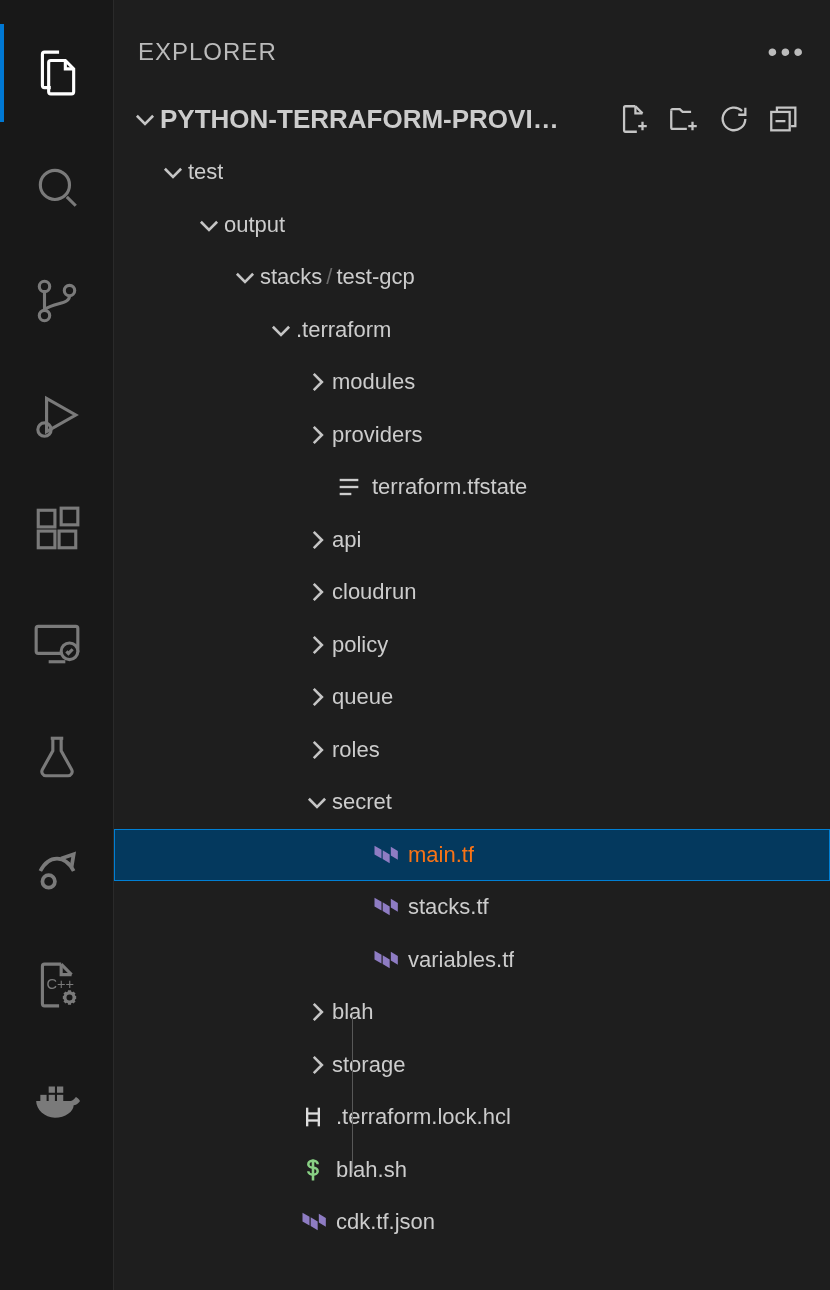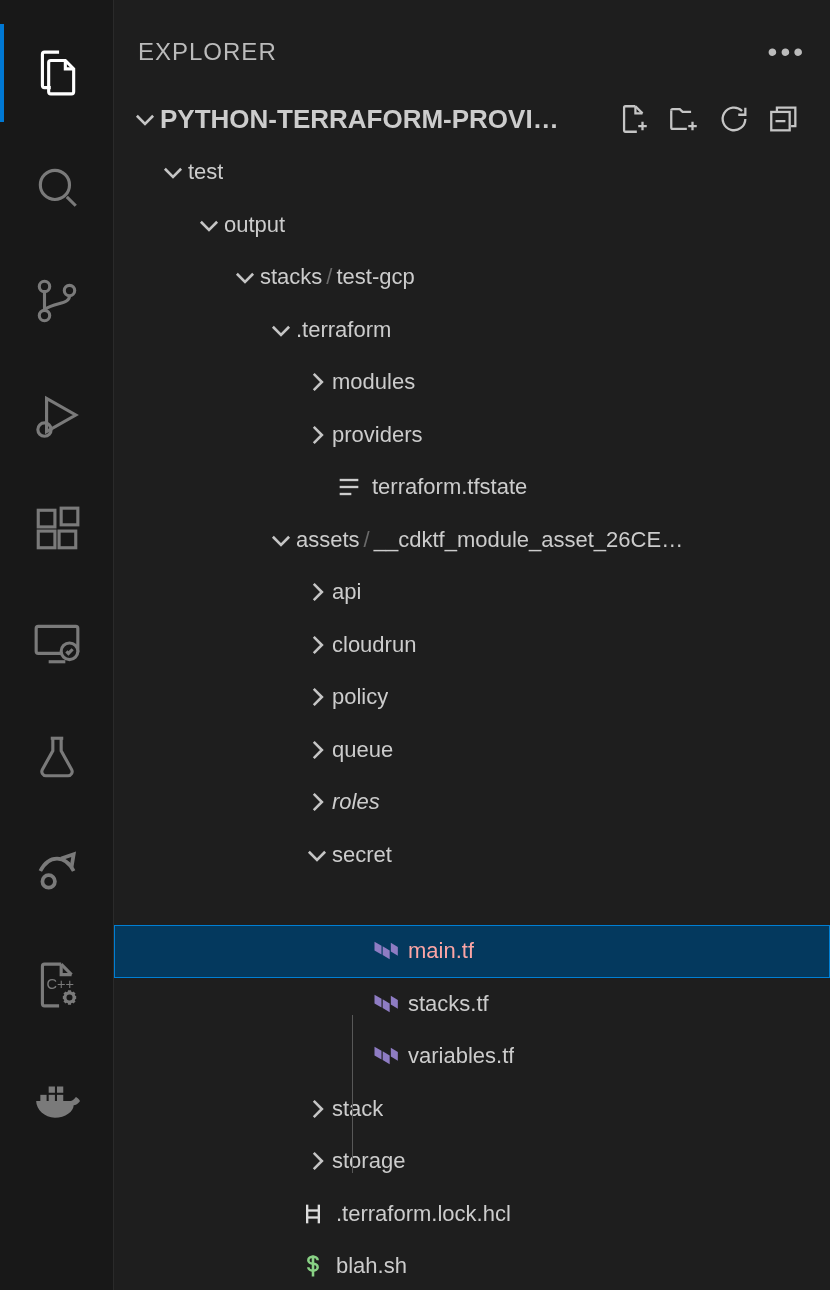--- a/index.html
+++ b/index.html
@@ -99,22 +99,21 @@
       cursor: pointer;
       white-space: nowrap;
       font-size: 22px;
       color: #cccccc;
       position: relative;
     }
     .tree-row.selected {
       background: #04395e;
       outline: 1px solid #007fd4;
       outline-offset: -1px;
-      color: #fca5a5;
-      margin-top: 44px;
+      color: #f97316;
     }
     .tree-twisty {
       width: 30px;
       flex-shrink: 0;
       display: flex;
       align-items: center;
       justify-content: center;
       color: #c5c5c5;
     }
     .tree-twisty.none { visibility: hidden; }
@@ -315,28 +314,20 @@
         </span>
         <span class="tree-icon tf-icon">
           <svg viewBox="0 0 24 24" fill="none" stroke="#cccccc" stroke-width="2">
             <line x1="4" y1="6" x2="20" y2="6"></line>
             <line x1="4" y1="12" x2="20" y2="12"></line>
             <line x1="4" y1="18" x2="14" y2="18"></line>
           </svg>
         </span>
         <span class="tree-label">terraform.tfstate</span>
       </div>
-      <div class="tree-row" style="padding-left: 152px;">
-        <span class="tree-twisty chev">
-          <svg viewBox="0 0 16 16" fill="none" stroke="currentColor" stroke-width="1.6">
-            <path d="M3 6l5 5 5-5"></path>
-          </svg>
-        </span>
-        <span class="tree-label"><span>assets</span><span class="segment-sep">/</span><span>__cdktf_module_asset_26CE…</span></span>
-      </div>
       <div class="tree-row" style="padding-left: 188px;">
         <span class="tree-twisty chev">
           <svg viewBox="0 0 16 16" fill="none" stroke="currentColor" stroke-width="1.6">
             <path d="M6 3l5 5-5 5"></path>
           </svg>
         </span>
         <span class="tree-label">api</span>
       </div>
       <div class="tree-row" style="padding-left: 188px;">
         <span class="tree-twisty chev">
@@ -355,21 +346,21 @@
         <span class="tree-label">policy</span>
       </div>
       <div class="tree-row" style="padding-left: 188px;">
         <span class="tree-twisty chev">
           <svg viewBox="0 0 16 16" fill="none" stroke="currentColor" stroke-width="1.6">
             <path d="M6 3l5 5-5 5"></path>
           </svg>
         </span>
         <span class="tree-label">queue</span>
       </div>
-      <div class="tree-row" style="padding-left: 188px; font-style: italic;">
+      <div class="tree-row" style="padding-left: 188px;">
         <span class="tree-twisty chev">
           <svg viewBox="0 0 16 16" fill="none" stroke="currentColor" stroke-width="1.6">
             <path d="M6 3l5 5-5 5"></path>
           </svg>
         </span>
         <span class="tree-label">roles</span>
       </div>
       <div class="tree-row" style="padding-left: 188px;">
         <span class="tree-twisty chev">
           <svg viewBox="0 0 16 16" fill="none" stroke="currentColor" stroke-width="1.6">
@@ -428,21 +419,21 @@
           </svg>
         </span>
         <span class="tree-label">variables.tf</span>
       </div>
       <div class="tree-row" style="padding-left: 188px;">
         <span class="tree-twisty chev">
           <svg viewBox="0 0 16 16" fill="none" stroke="currentColor" stroke-width="1.6">
             <path d="M6 3l5 5-5 5"></path>
           </svg>
         </span>
-        <span class="tree-label">stack</span>
+        <span class="tree-label">blah</span>
       </div>
       <div class="tree-row" style="padding-left: 188px;">
         <span class="tree-twisty chev">
           <svg viewBox="0 0 16 16" fill="none" stroke="currentColor" stroke-width="1.6">
             <path d="M6 3l5 5-5 5"></path>
           </svg>
         </span>
         <span class="tree-label">storage</span>
       </div>
       <div class="tree-row" style="padding-left: 152px;">
@@ -468,15 +459,32 @@
           </svg>
         </span>
         <span class="tree-icon tf-icon">
           <svg viewBox="0 0 24 24" fill="none" stroke="#89d185" stroke-width="2.2">
             <path d="M12 3v18"></path>
             <path d="M16 7c0-2-2-3-4-3s-4 1-4 3 2 3 4 3 4 1 4 3-2 3-4 3-4-1-4-3"></path>
           </svg>
         </span>
         <span class="tree-label">blah.sh</span>
       </div>
+      <div class="tree-row" style="padding-left: 152px;">
+        <span class="tree-twisty chev none">
+          <svg viewBox="0 0 16 16" fill="none" stroke="currentColor" stroke-width="1.6">
+            <path d="M6 3l5 5-5 5"></path>
+          </svg>
+        </span>
+        <span class="tree-icon tf-icon">
+          <svg viewBox="0 0 24 24">
+            <g fill="#8e7cc3">
+              <polygon points="3,4 9,7.5 9,15 3,11.5"></polygon>
+              <polygon points="10,8 16,11.5 16,19 10,15.5"></polygon>
+              <polygon points="17,5 23,8.5 23,16 17,12.5"></polygon>
+            </g>
+          </svg>
+        </span>
+        <span class="tree-label">cdk.tf.json</span>
+      </div>
       <div style="position: absolute; left: 238px; top: 869px; height: 158px; width: 1px; background: rgb(88, 88, 88);"></div>
     </div>
 </div>
 
 </body></html>

